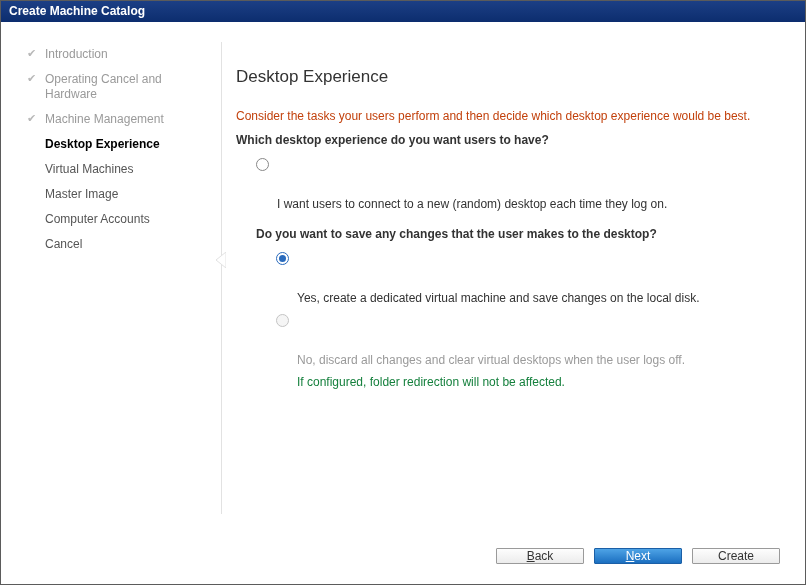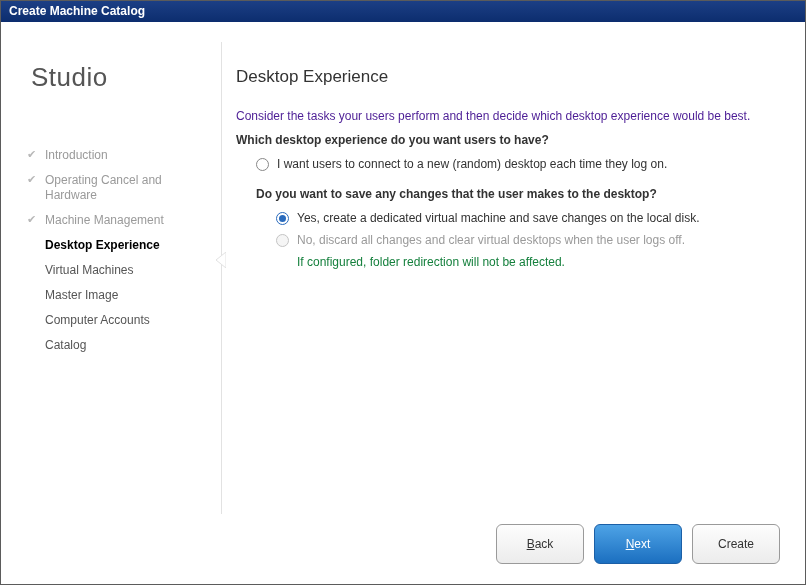--- a/index.html
+++ b/index.html
@@ -13,55 +13,54 @@
   .nav li.done::before{content:"✔";position:absolute;left:6px;top:5px;color:#b8b8b8;font-size:11px;}
   .nav li.done{color:#9a9a9a;}
   .nav li.current{color:#000;font-weight:bold;}
   .nav li.pending{color:#555;}
   .divider{position:absolute;left:215px;top:20px;bottom:70px;width:10px;pointer-events:none;}
   .divider::before{content:"";position:absolute;left:5px;top:0;bottom:0;width:1px;background:#e2e2e2;}
   .notch{position:absolute;left:0;top:210px;width:10px;height:16px;}
   .notch svg{display:block;}
   .content{flex:1;padding-left:30px;padding-top:25px;}
   h1{font-size:17px;font-weight:normal;color:#333;margin:0 0 22px 0;}
-  .intro{color:#4c1d95;margin-bottom:10px;}
+  .intro{color:#c2410c;margin-bottom:10px;}
   .question{font-weight:bold;margin-bottom:10px;}
   .opt{display:flex;align-items:flex-start;margin:8px 0 8px 20px;}
   .sub{margin-left:40px;}
   .subq{font-weight:bold;margin:16px 0 10px 20px;}
   .radio{width:13px;height:13px;border:1px solid #888;border-radius:50%;margin-right:8px;margin-top:1px;background:#fff;position:relative;flex:none;box-sizing:border-box;}
   .radio.sel{border-color:#2a6bbd;}
   .radio.sel::after{content:"";position:absolute;left:2px;top:2px;width:7px;height:7px;border-radius:50%;background:#2a6bbd;}
   .radio.dis{border-color:#c4c4c4;background:#f5f5f5;}
-  .opt .lbl{color:#333;}
+  .opt .lbl{color:#333;margin-top:40px;}
   .opt .lbl.dis{color:#9a9a9a;}
   .hint{color:#15803d;margin:4px 0 0 61px;}
   .footer{position:absolute;right:25px;bottom:20px;display:flex;gap:10px;}
-  .btn{min-width:88px;height:40px;border:1px solid #9a9a9a;background:linear-gradient(#fdfdfd,#ececec);border-radius:6px;font-size:12px;color:#333;cursor:pointer;padding:0 12px;}
+  .btn{min-width:88px;height:16px;border:1px solid #9a9a9a;background:linear-gradient(#fdfdfd,#ececec);border-radius:1px;font-size:12px;color:#333;cursor:pointer;padding:0 12px;}
   .btn u{text-decoration:underline;}
   .btn.primary{background:linear-gradient(#4ea3e6,#1b6fc0);border-color:#1b5fa6;color:#fff;}
 </style>
 </head>
 <body>
 
 <div class="window">
   <div class="titlebar">Create Machine Catalog</div>
 
   <div class="body">
     <div class="sidebar">
-      <div class="brand">Studio</div>
       <ul class="nav">
         <li class="done"><span>Introduction</span></li>
         <li class="done"><span>Operating Cancel and Hardware</span></li>
         <li class="done"><span>Machine Management</span></li>
         <li class="current"><span>Desktop Experience</span></li>
         <li class="pending"><span>Virtual Machines</span></li>
         <li class="pending"><span>Master Image</span></li>
         <li class="pending"><span>Computer Accounts</span></li>
-        <li class="pending"><span>Catalog</span></li>
+        <li class="pending"><span>Cancel</span></li>
       </ul>
     </div>
 
     <div class="divider">
       <div class="notch">
         <svg width="10" height="16">
             <polygon points="10,0 0,8 10,16" fill="#ffffff" stroke="#e2e2e2" stroke-width="1"></polygon>
           </svg>
       </div>
     </div>

